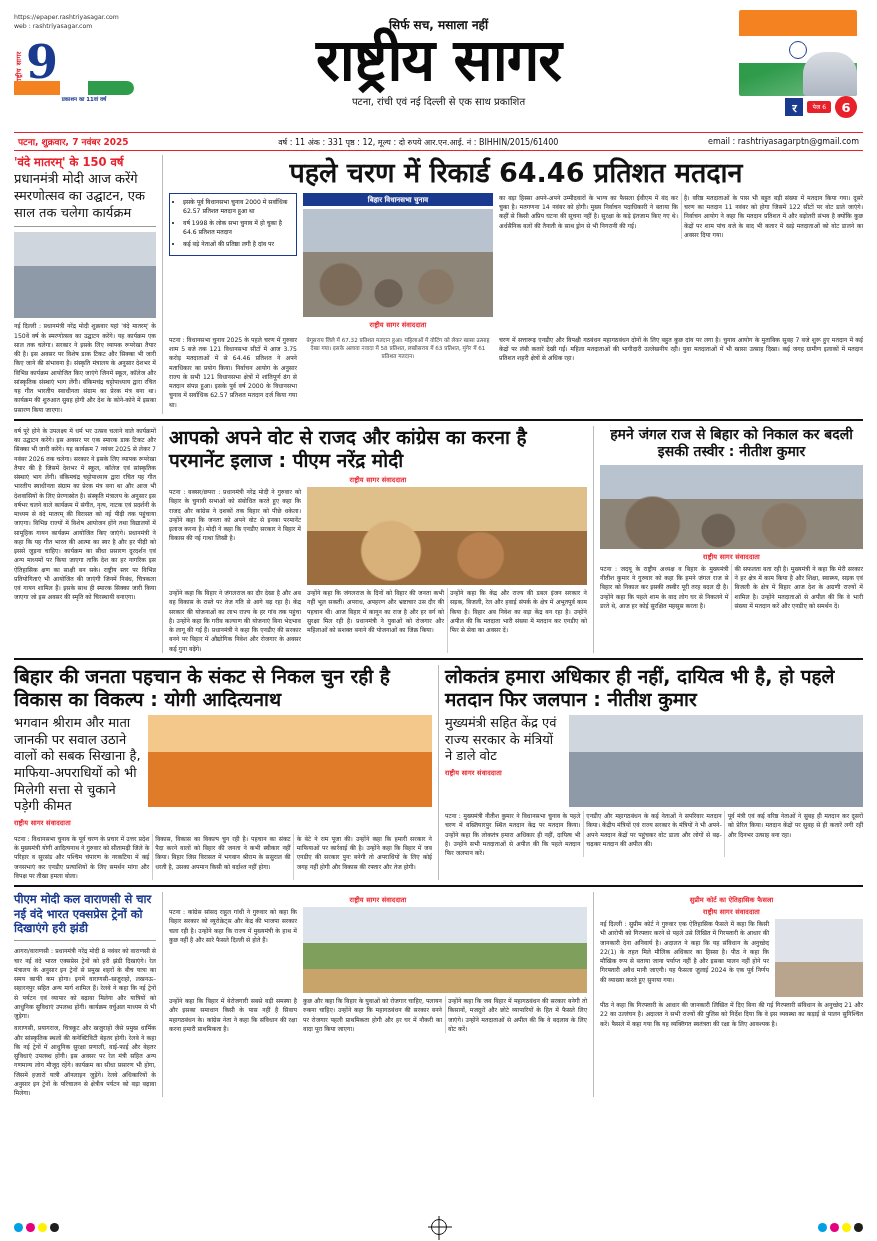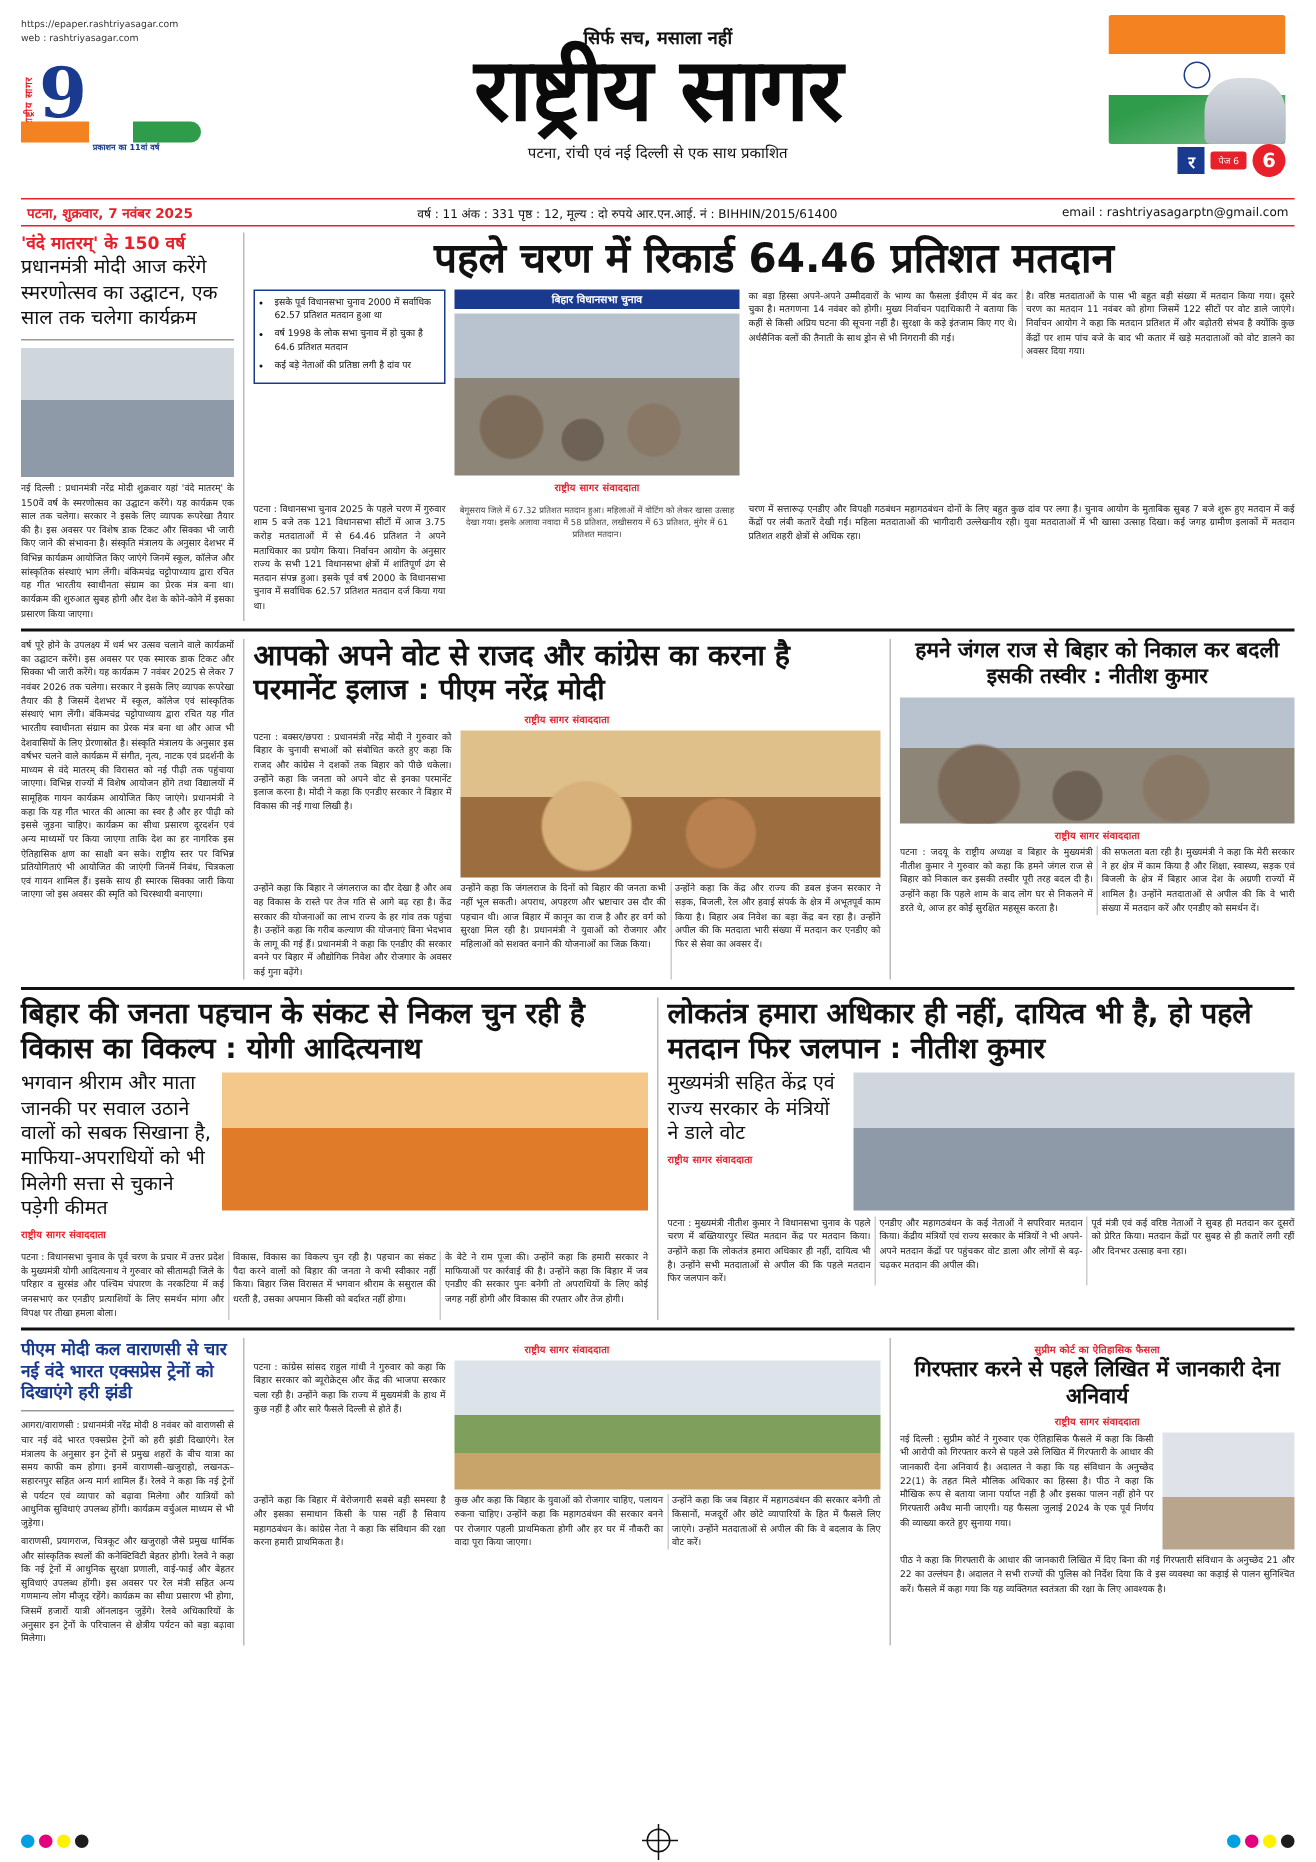--- a/index.html
+++ b/index.html
@@ -429,21 +429,20 @@
           <div class="body-text">कुछ और कहा कि बिहार के युवाओं को रोजगार चाहिए, पलायन रुकना चाहिए। उन्होंने कहा कि महागठबंधन की सरकार बनने पर रोजगार पहली प्राथमिकता होगी और हर घर में नौकरी का वादा पूरा किया जाएगा।</div>
           <div class="body-text">उन्होंने कहा कि जब बिहार में महागठबंधन की सरकार बनेगी तो किसानों, मजदूरों और छोटे व्यापारियों के हित में फैसले लिए जाएंगे। उन्होंने मतदाताओं से अपील की कि वे बदलाव के लिए वोट करें।</div>
         </div>
       </div>
     </div>
 
     <div class="sep-v"></div>
 
     <div class="col" style="flex:1">
       <div class="byline" style="text-align:center; margin-bottom:1px">सुप्रीम कोर्ट का ऐतिहासिक फैसला</div>
-      <h3 class="headline-sm" style="text-align:center">गिरफ्तार करने से पहले लिखित में जानकारी देना अनिवार्य</h3>
       <div class="byline">राष्ट्रीय सागर संवाददाता</div>
       <div style="display:flex; gap:6px">
         <div style="flex:1" class="body-text">नई दिल्ली : सुप्रीम कोर्ट ने गुरुवार एक ऐतिहासिक फैसले में कहा कि किसी भी आरोपी को गिरफ्तार करने से पहले उसे लिखित में गिरफ्तारी के आधार की जानकारी देना अनिवार्य है। अदालत ने कहा कि यह संविधान के अनुच्छेद 22(1) के तहत मिले मौलिक अधिकार का हिस्सा है। पीठ ने कहा कि मौखिक रूप से बताया जाना पर्याप्त नहीं है और इसका पालन नहीं होने पर गिरफ्तारी अवैध मानी जाएगी। यह फैसला जुलाई 2024 के एक पूर्व निर्णय की व्याख्या करते हुए सुनाया गया।</div>
         <div style="width:88px">
           <div class="photo court" style="height:78px"></div>
         </div>
       </div>
       <div class="body-text" style="margin-top:3px">
         पीठ ने कहा कि गिरफ्तारी के आधार की जानकारी लिखित में दिए बिना की गई गिरफ्तारी संविधान के अनुच्छेद 21 और 22 का उल्लंघन है। अदालत ने सभी राज्यों की पुलिस को निर्देश दिया कि वे इस व्यवस्था का कड़ाई से पालन सुनिश्चित करें। फैसले में कहा गया कि यह व्यक्तिगत स्वतंत्रता की रक्षा के लिए आवश्यक है।
       </div>

